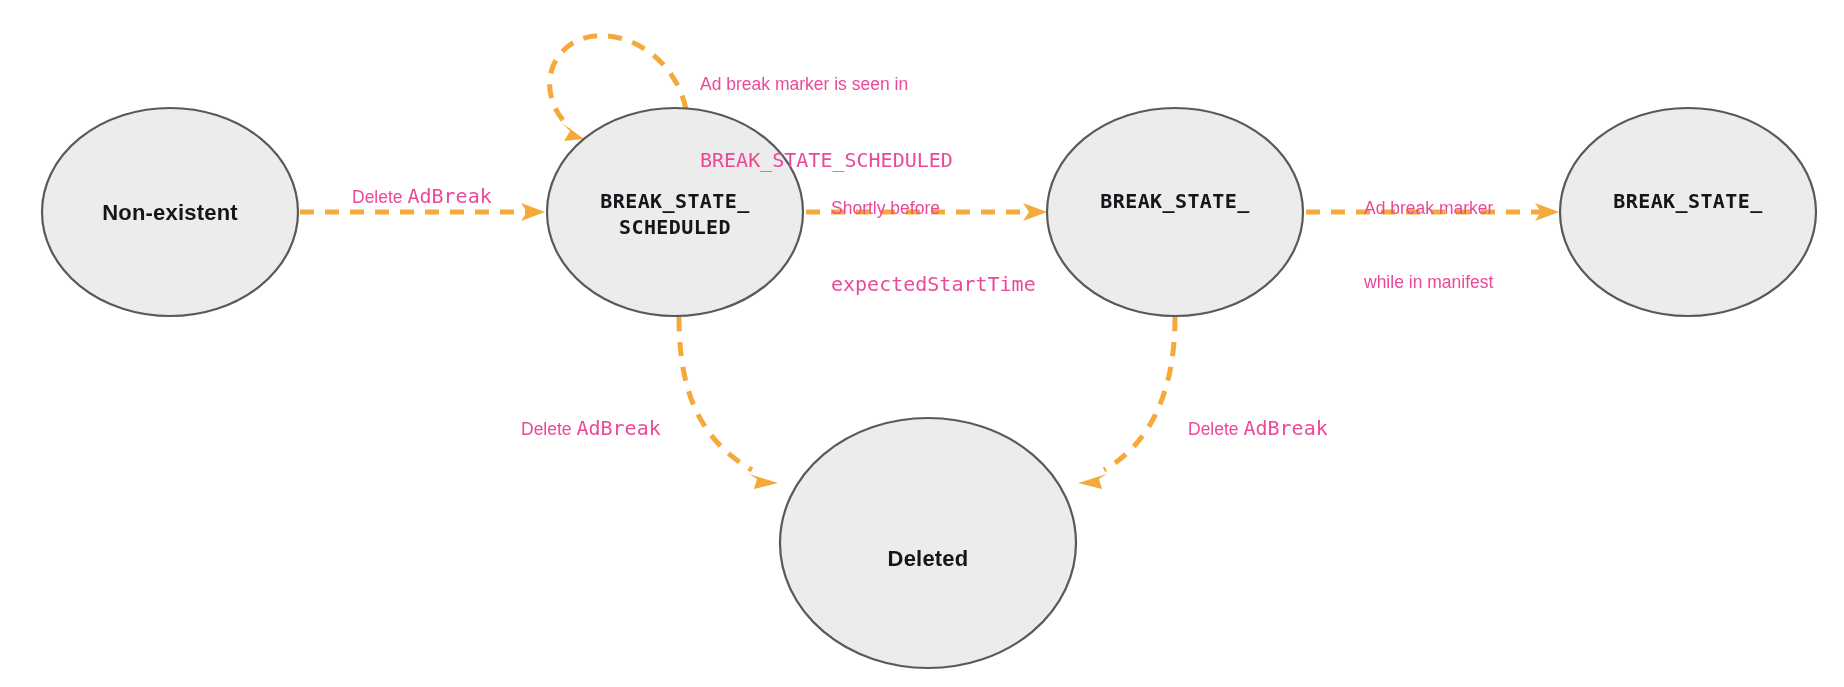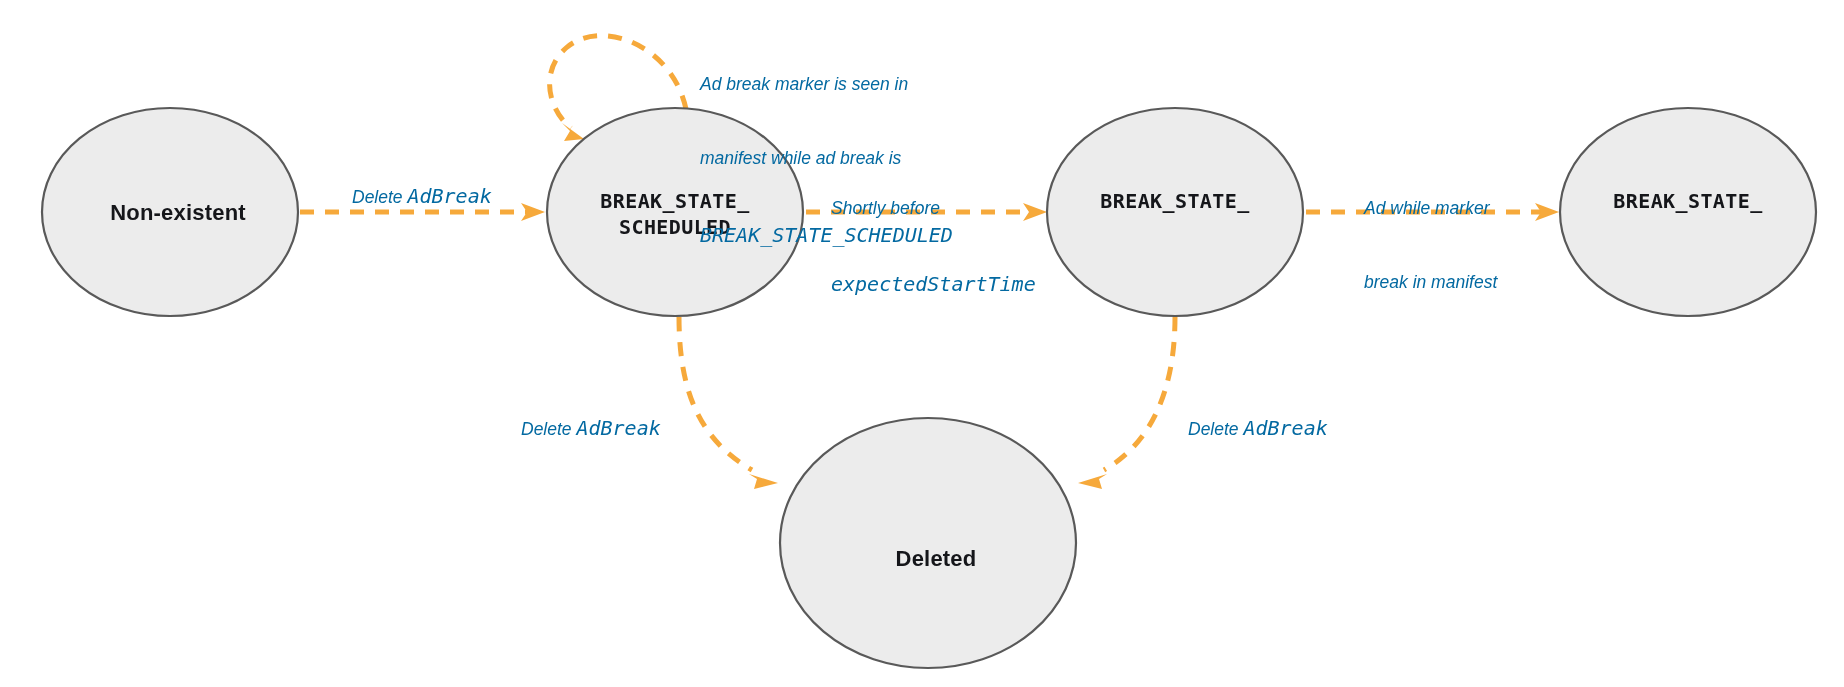--- a/index.html
+++ b/index.html
@@ -37,37 +37,35 @@
     color: #15161a;
     pointer-events: none;
     white-space: pre;
     line-height: 1.32;
   }
   .node-label.sans {
     font-family: "Liberation Sans", sans-serif;
     font-weight: bold;
     font-size: 22px;
     letter-spacing: 0.2px;
-    padding-left: 8px;
   }
   .node-label.mono {
     font-family: "DejaVu Sans Mono", "Liberation Mono", monospace;
     font-weight: bold;
     font-size: 20px;
     letter-spacing: 0.4px;
   }
   .edge-label {
     position: absolute;
-    color: #0369a1;
+    color: #ec4899;
     font-family: "Liberation Sans", sans-serif;
     font-size: 17.5px;
     line-height: 1.42;
     white-space: pre;
     pointer-events: none;
-    font-style: italic;
   }
   .edge-label .mono-inline {
     font-family: "DejaVu Sans Mono", "Liberation Mono", monospace;
     font-size: 20px;
   }
   .edge-label.centered { }
   .edge-path {
     fill: none;
     stroke: #F6A93B;
     stroke-width: 5;
@@ -130,31 +128,30 @@
   <div class="node-label mono" style="left:1025px; top:188px; width:300px;">BREAK_STATE_</div>
 
   <div class="node-label mono" style="left:1538px; top:188px; width:300px;">BREAK_STATE_</div>
 
   <div class="node-label sans" style="left:778px; top:544px; width:300px;">Deleted</div>
 
   <div class="edge-label" style="left:352px; top:182px;"><span>Delete </span><span class="mono-inline">AdBreak</span></div>
 
   <div class="edge-label" style="left:700px; top:22px;">
     <div>Ad break marker is seen in</div>
-    <div>manifest while ad break is</div>
     <div class="mono-inline">BREAK_STATE_SCHEDULED</div>
   </div>
 
   <div class="edge-label centered" style="left:831px; top:146px; width:200px;">
     <div>Shortly before</div>
     <div class="mono-inline">expectedStartTime</div>
   </div>
 
   <div class="edge-label centered" style="left:1364px; top:146px; width:163px;">
-    <div>Ad while marker</div>
-    <div>break in manifest</div>
+    <div>Ad break marker</div>
+    <div>while in manifest</div>
   </div>
 
   <div class="edge-label" style="left:521px; top:414px;"><span>Delete </span><span class="mono-inline">AdBreak</span></div>
 
   <div class="edge-label" style="left:1188px; top:414px;"><span>Delete </span><span class="mono-inline">AdBreak</span></div>
 
 </div>
 
 </body></html>

